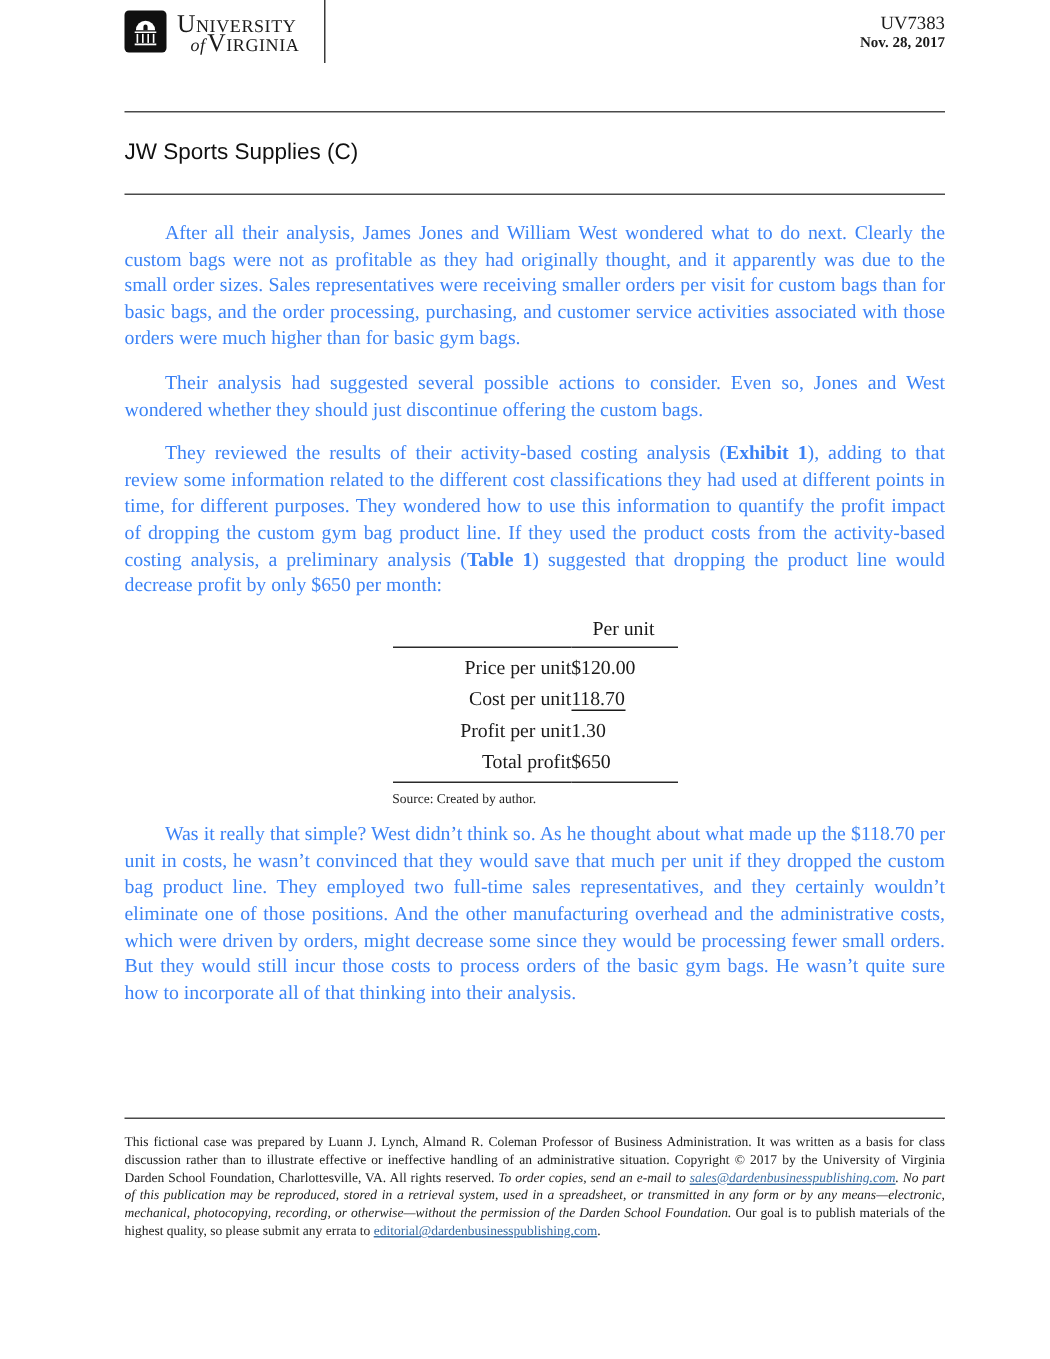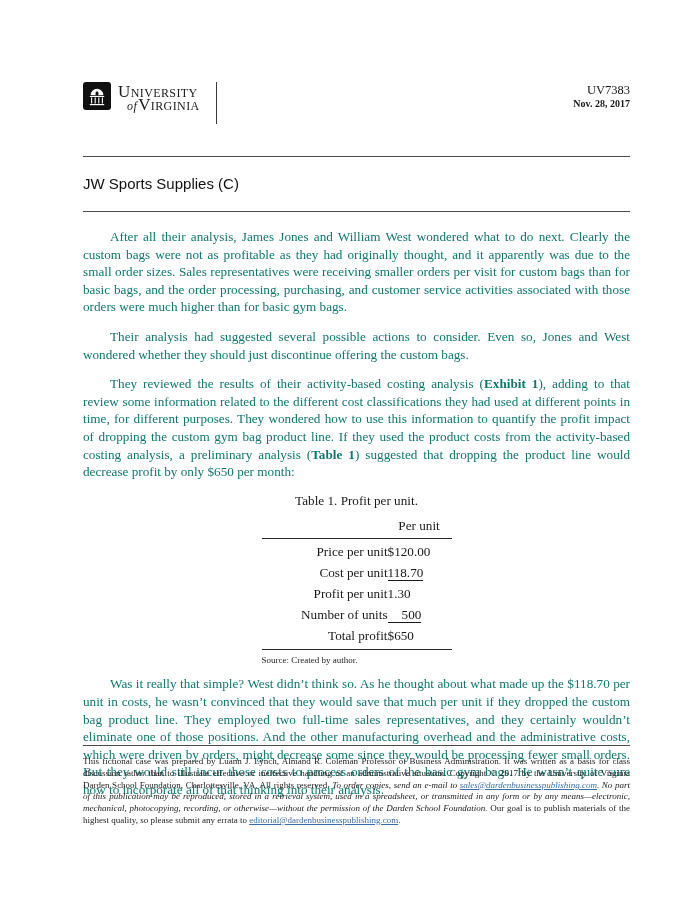--- a/index.html
+++ b/index.html
@@ -5,21 +5,21 @@
   * { margin:0; padding:0; box-sizing:border-box; }
   html,body { background:#ffffff; }
   body { font-family:"Liberation Serif", serif; }
   .page {
     position:relative; width:700px; height:906px; margin:0 auto;
     background:#ffffff; color:#1a1a1a; overflow:hidden;
   }
   .content { position:absolute; left:83px; width:547px; top:0; }
 
   
-  .masthead { margin-top:82px; display:flex; align-items:flex-start; }
+  .masthead { display:flex; align-items:center; }
   .logo-box {
     width:28px; height:28px; background:#101010; border-radius:3px;
     display:flex; align-items:center; justify-content:center; flex:0 0 auto;
   }
   .uva-wordmark { margin-left:7px; font-variant:small-caps; font-size:17px; line-height:13px; letter-spacing:.4px; padding-top:3px; }
   .uva-wordmark .l2 { padding-left:9px; }
   .uva-of { font-style:italic; font-variant:normal; font-size:12px; margin-right:1px; }
   .mast-divider { width:1px; height:42px; background:#3a3a3a; margin:0 14px 0 16px; flex:0 0 auto; }
   .brand-name { font-size:23px; line-height:22px; letter-spacing:.5px; }
   .brand-sub { font-size:12.5px; line-height:14px; margin-top:1px; }
@@ -32,21 +32,21 @@
   .rule-1 { margin-top:32px; }
   .doc-title {
     font-family:"Liberation Sans", sans-serif; font-weight:normal;
     font-size:15px; text-align:left; padding:18px 0 19px 0; color:#111;
   }
 
   
   .body-text { margin-top:16px; }
   .para {
     font-size:13.2px; line-height:17.6px; text-align:justify;
-    text-indent:27px; margin-bottom:12px; color:#0f766e;
+    text-indent:27px; margin-bottom:12px; color:#3b82f6;
   }
   .para b { font-weight:bold; }
 
   
   .table-wrap { width:190px; margin:9px auto 10px auto; }
   .tcaption { font-size:13.2px; text-align:center; margin-bottom:9px; white-space:nowrap; }
   table.ptable { width:100%; border-collapse:collapse; font-size:13.2px; }
   .ptable th { font-weight:normal; text-align:center; padding:0 1px 4px 0; border-bottom:1.5px solid #2a2a2a; }
   .ptable th.spacer { border-bottom:1.5px solid #2a2a2a; }
   .ptable td { padding:2.6px 0; }
@@ -100,44 +100,39 @@
     <hr class="title-rule rule-1">
     <div class="doc-title">JW Sports Supplies (C)</div>
     <hr class="title-rule">
 
     <div class="body-text">
       <p class="para">After all their analysis, James Jones and William West wondered what to do next. Clearly the custom bags were not as profitable as they had originally thought, and it apparently was due to the small order sizes. Sales representatives were receiving smaller orders per visit for custom bags than for basic bags, and the order processing, purchasing, and customer service activities associated with those orders were much higher than for basic gym bags.</p>
       <p class="para">Their analysis had suggested several possible actions to consider. Even so, Jones and West wondered whether they should just discontinue offering the custom bags.</p>
       <p class="para"><span>They reviewed the results of their activity-based costing analysis (</span><b>Exhibit 1</b><span>), adding to that review some information related to the different cost classifications they had used at different points in time, for different purposes. They wondered how to use this information to quantify the profit impact of dropping the custom gym bag product line. If they used the product costs from the activity-based costing analysis, a preliminary analysis (</span><b>Table 1</b><span>) suggested that dropping the product line would decrease profit by only $650 per month:</span></p>
 
       <div class="table-wrap">
-        <div class="tcaption">Table 1. Profit per unit.</div>
         <table class="ptable">
           <thead>
             <tr>
               <th class="spacer"></th>
               <th>Per unit</th>
             </tr>
           </thead>
           <tbody>
             <tr class="first">
               <td class="lbl">Price per unit</td>
               <td class="val">$120.00</td>
             </tr>
             <tr>
               <td class="lbl">Cost per unit</td>
               <td class="val"><span class="uline">118.70</span></td>
             </tr>
             <tr>
               <td class="lbl">Profit per unit</td>
               <td class="val">1.30</td>
-            </tr>
-            <tr>
-              <td class="lbl">Number of units</td>
-              <td class="val"><span class="uline wide">500</span></td>
             </tr>
             <tr class="last">
               <td class="lbl">Total profit</td>
               <td class="val">$650</td>
             </tr>
           </tbody>
         </table>
         <div class="tsource">Source: Created by author.</div>
       </div>
 

